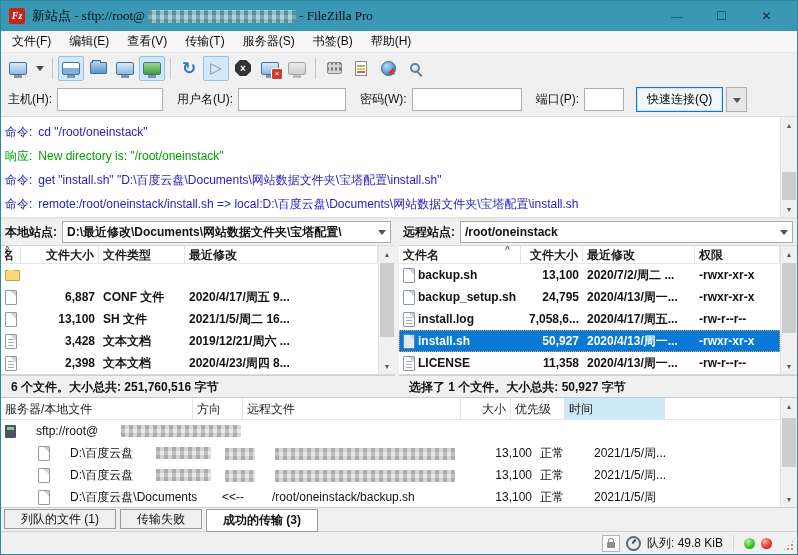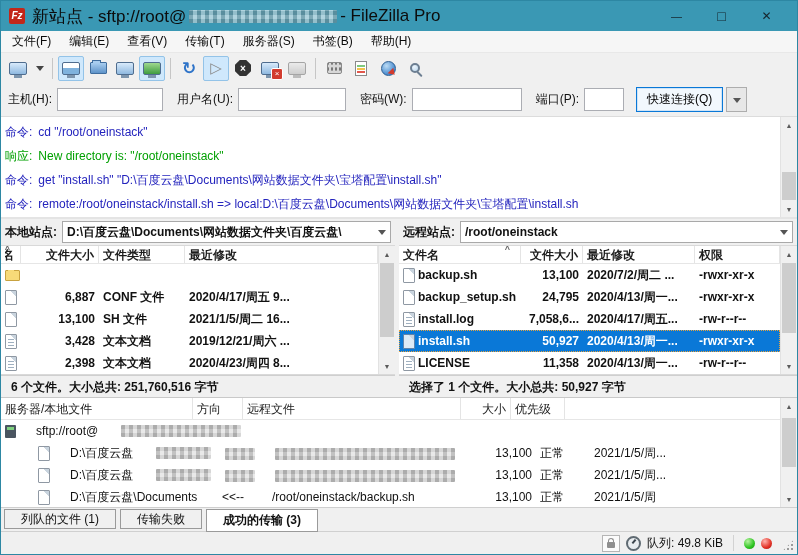--- a/index.html
+++ b/index.html
@@ -3,24 +3,24 @@
 <meta charset="utf-8">
 <style>
   * { box-sizing: border-box; margin: 0; padding: 0; }
   html,body { background:#cfd4d8; }
   body { font-family:"Liberation Sans","DejaVu Sans",sans-serif; font-size:12px; color:#111; }
 
   .window { width:798px; height:555px; background:#f0f0f0; border:1px solid var(--accent_border,#2d87a3);
             position:relative; overflow:hidden; }
 
   
-  .titlebar { height:30px; background:var(--titlebar,#3a98b4); display:flex; align-items:center; padding:0 8px; }
+  .titlebar { height:30px; background:var(--titlebar,#3a98b4); display:flex; align-items:center; padding:0 8px;font-family:Liberation Serif, serif; }
   .logo { width:16px; height:16px; background:#c2271a; border-radius:2px; color:#fff; font-weight:bold;
           font-style:italic; font-size:10px; line-height:16px; text-align:center; margin-right:7px; flex:0 0 auto; }
-  .title { color:#0c0c0c; font-size:17px; white-space:nowrap; display:flex; align-items:center; }
+  .title { color:#0c0c0c; font-size:13px; white-space:nowrap; display:flex; align-items:center; }
   .winctl { margin-left:auto; display:flex; }
   .wbtn { width:45px; height:30px; display:flex; align-items:center; justify-content:center;
           color:#15242b; font-size:13px; cursor:default; }
   .wbtn.min::before { content:"—"; font-size:11px; }
   .wbtn.max::before { content:"□"; font-size:14px; }
   .wbtn.close::before { content:"✕"; font-size:12px; }
 
   
   .redact { display:inline-block; height:12px; vertical-align:middle; border-radius:1px; margin:0 3px;
     background-color:#d6d6d6;
@@ -297,21 +297,21 @@
       <div class="vs-btn down"></div>
     </div>
   </div>
 
   <div class="panes">
 
     <div class="pane local">
       <div class="pathbar">
         <span class="plabel">本地站点:</span>
         <div class="combo">
-          <span class="combo-text">D:\百度云盘\Documents\网站数据文件夹\百度云盘\</span>
+          <span class="combo-text">D:\最近修改\Documents\网站数据文件夹\宝塔配置\</span>
           <span class="combo-arrow"></span>
         </div>
       </div>
       <div class="list">
         <div class="lheader">
           <div class="hc lw-name caret"><span class="clipname">文件名</span></div>
           <div class="hc lw-size">文件大小</div>
           <div class="hc lw-type">文件类型</div>
           <div class="hc lw-mod">最近修改</div>
         </div>
@@ -440,20 +440,21 @@
     </div>
   </div>
 
   <div class="queue">
     <div class="qheader">
       <div class="hc qw-local">服务器/本地文件</div>
       <div class="hc qw-dir">方向</div>
       <div class="hc qw-rem">远程文件</div>
       <div class="hc qw-size">大小</div>
       <div class="hc qw-prio">优先级</div>
+      <div class="hc qw-time qh-time">时间</div>
     </div>
     <div class="qrows">
       <div class="qrow">
         <span class="cl icon-cell" style="width:100%;">
             <i class="si"></i>
             <span>sftp://root@</span>
             <span class="redact" style="width:120px;"></span>
           </span>
       </div>
       <div class="qrow">

